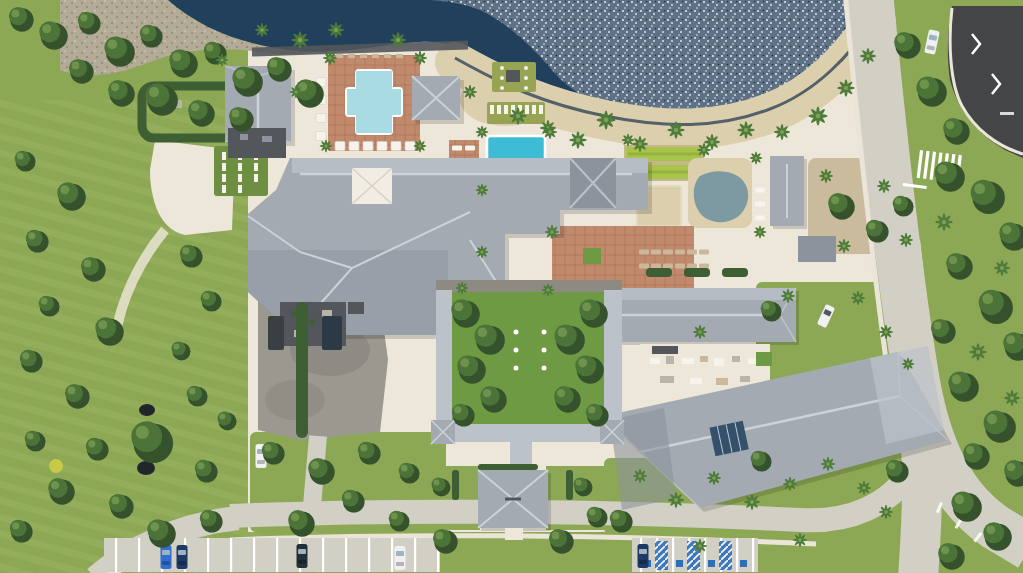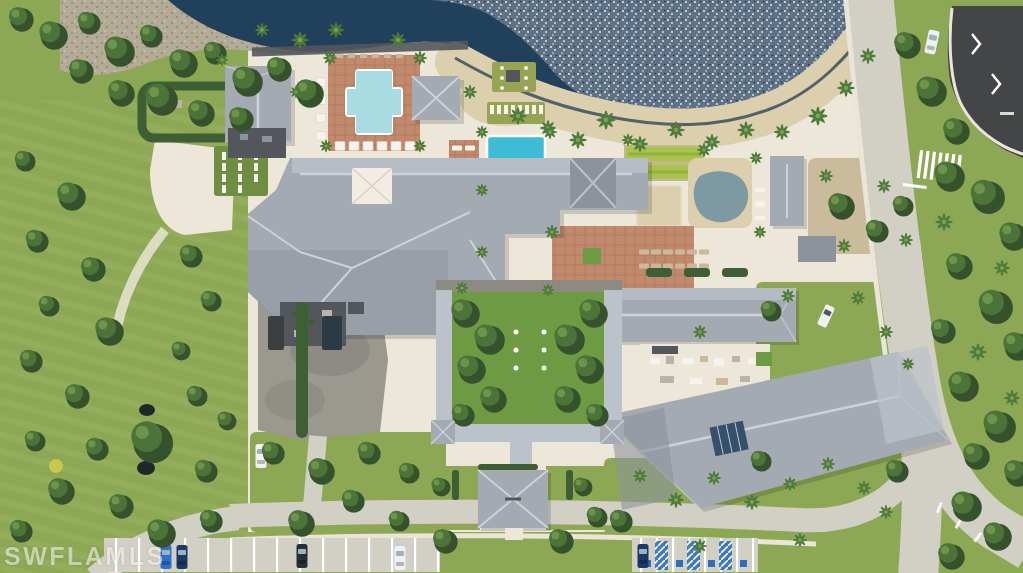--- a/index.html
+++ b/index.html
@@ -622,14 +622,13 @@
     <use href="#tree" transform="translate(352,500) scale(1.2)"></use>
     <use href="#tree" transform="translate(398,520) scale(1.1)"></use>
     <use href="#tree" transform="translate(444,540) scale(1.3)"></use>
     <use href="#tree" transform="translate(560,540) scale(1.3)"></use>
     <use href="#tree" transform="translate(596,516) scale(1.1)"></use>
     <use href="#tree" transform="translate(440,486) scale(1.0)"></use>
     <use href="#tree" transform="translate(582,486) scale(1.0)"></use>
   </g>
 </svg>
 
-<div class="watermark fg-watermark_text">SWFLAMLS</div>
 </div>
 
 </body></html>

